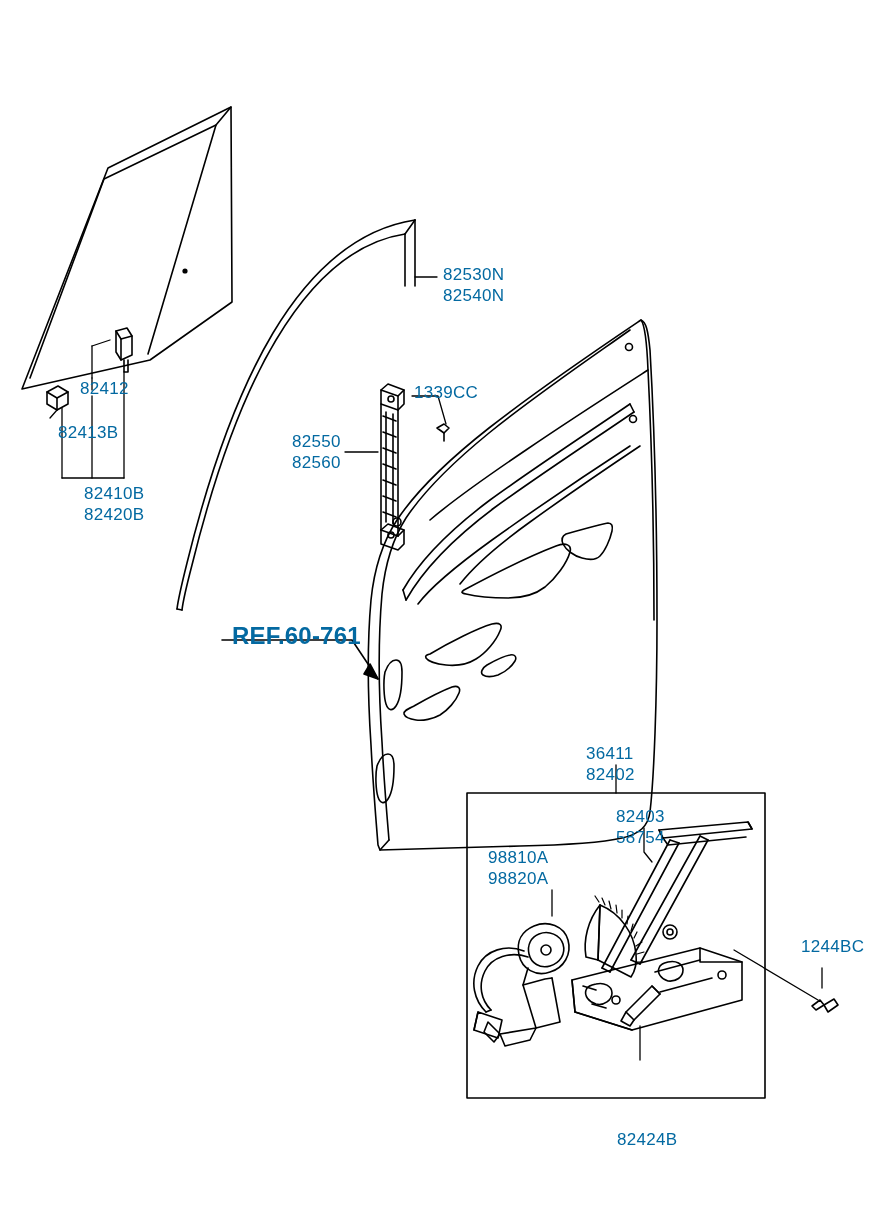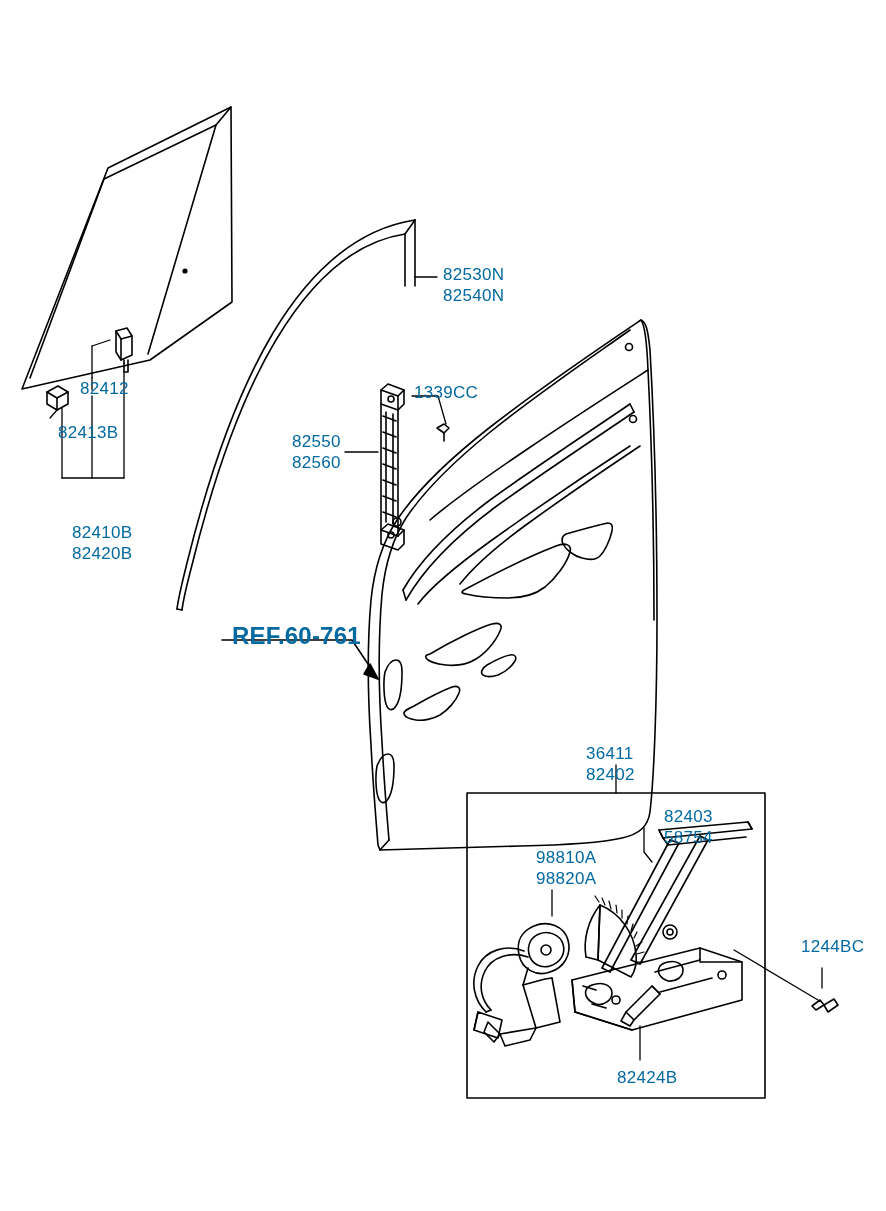--- a/index.html
+++ b/index.html
@@ -236,31 +236,31 @@
 
     </g>
   </svg>
 
   <div class="label" style="left:443px; top:264px;"><span>82530N</span><br><span>82540N</span></div>
 
   <div class="label" style="left:80px; top:378px;"><span>82412</span></div>
 
   <div class="label" style="left:22px; top:422px;margin-left:36px;"><span>82413B</span></div>
 
-  <div class="label" style="left:72px; top:483px;margin-top:39px;"><span>82410B</span><br><span>82420B</span></div>
+  <div class="label" style="left:84px; top:483px;"><span>82410B</span><br><span>82420B</span></div>
 
   <div class="label" style="left:414px; top:382px;"><span>1339CC</span></div>
 
   <div class="label" style="left:292px; top:431px;"><span>82550</span><br><span>82560</span></div>
 
   <div class="label bold" style="left:232px; top:625px;"><span>REF.60-761</span></div>
 
   <div class="label" style="left:586px; top:743px;"><span>36411</span><br><span>82402</span></div>
 
-  <div class="label" style="left:616px; top:806px;margin-left:48px;"><span>82403</span><br><span>58754</span></div>
-
-  <div class="label" style="left:536px; top:847px;"><span>98810A</span><br><span>98820A</span></div>
+  <div class="label" style="left:616px; top:806px;"><span>82403</span><br><span>58754</span></div>
+
+  <div class="label" style="left:488px; top:847px;"><span>98810A</span><br><span>98820A</span></div>
 
   <div class="label" style="left:801px; top:936px;"><span>1244BC</span></div>
 
-  <div class="label" style="left:617px; top:1067px;"><span>82424B</span></div>
+  <div class="label" style="left:617px; top:1129px;"><span>82424B</span></div>
 
 </div>
 
 </body></html>

